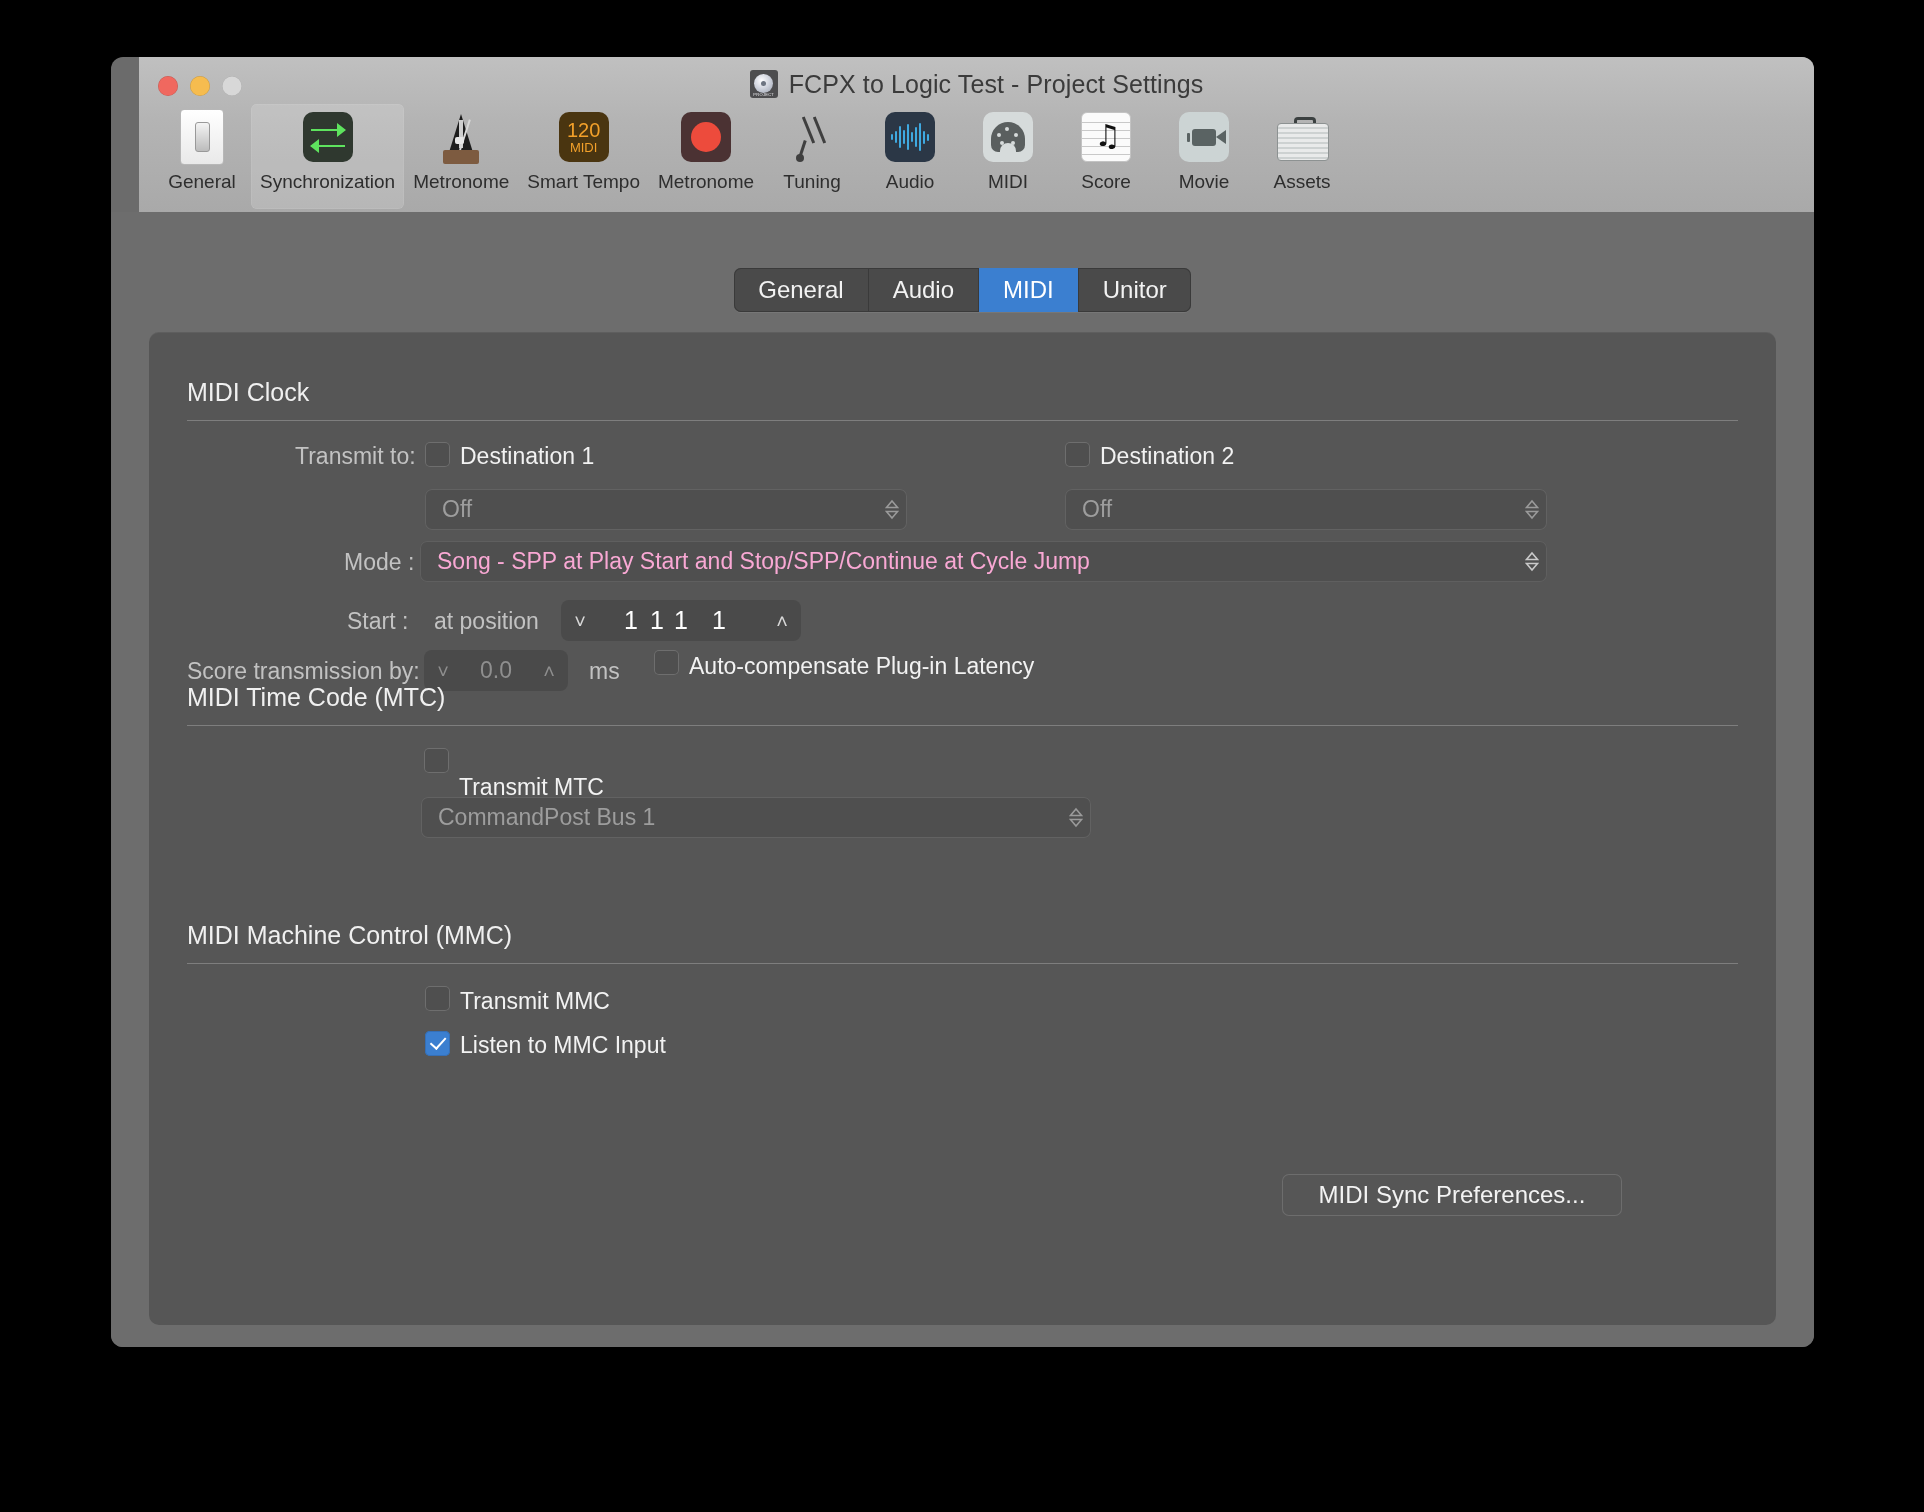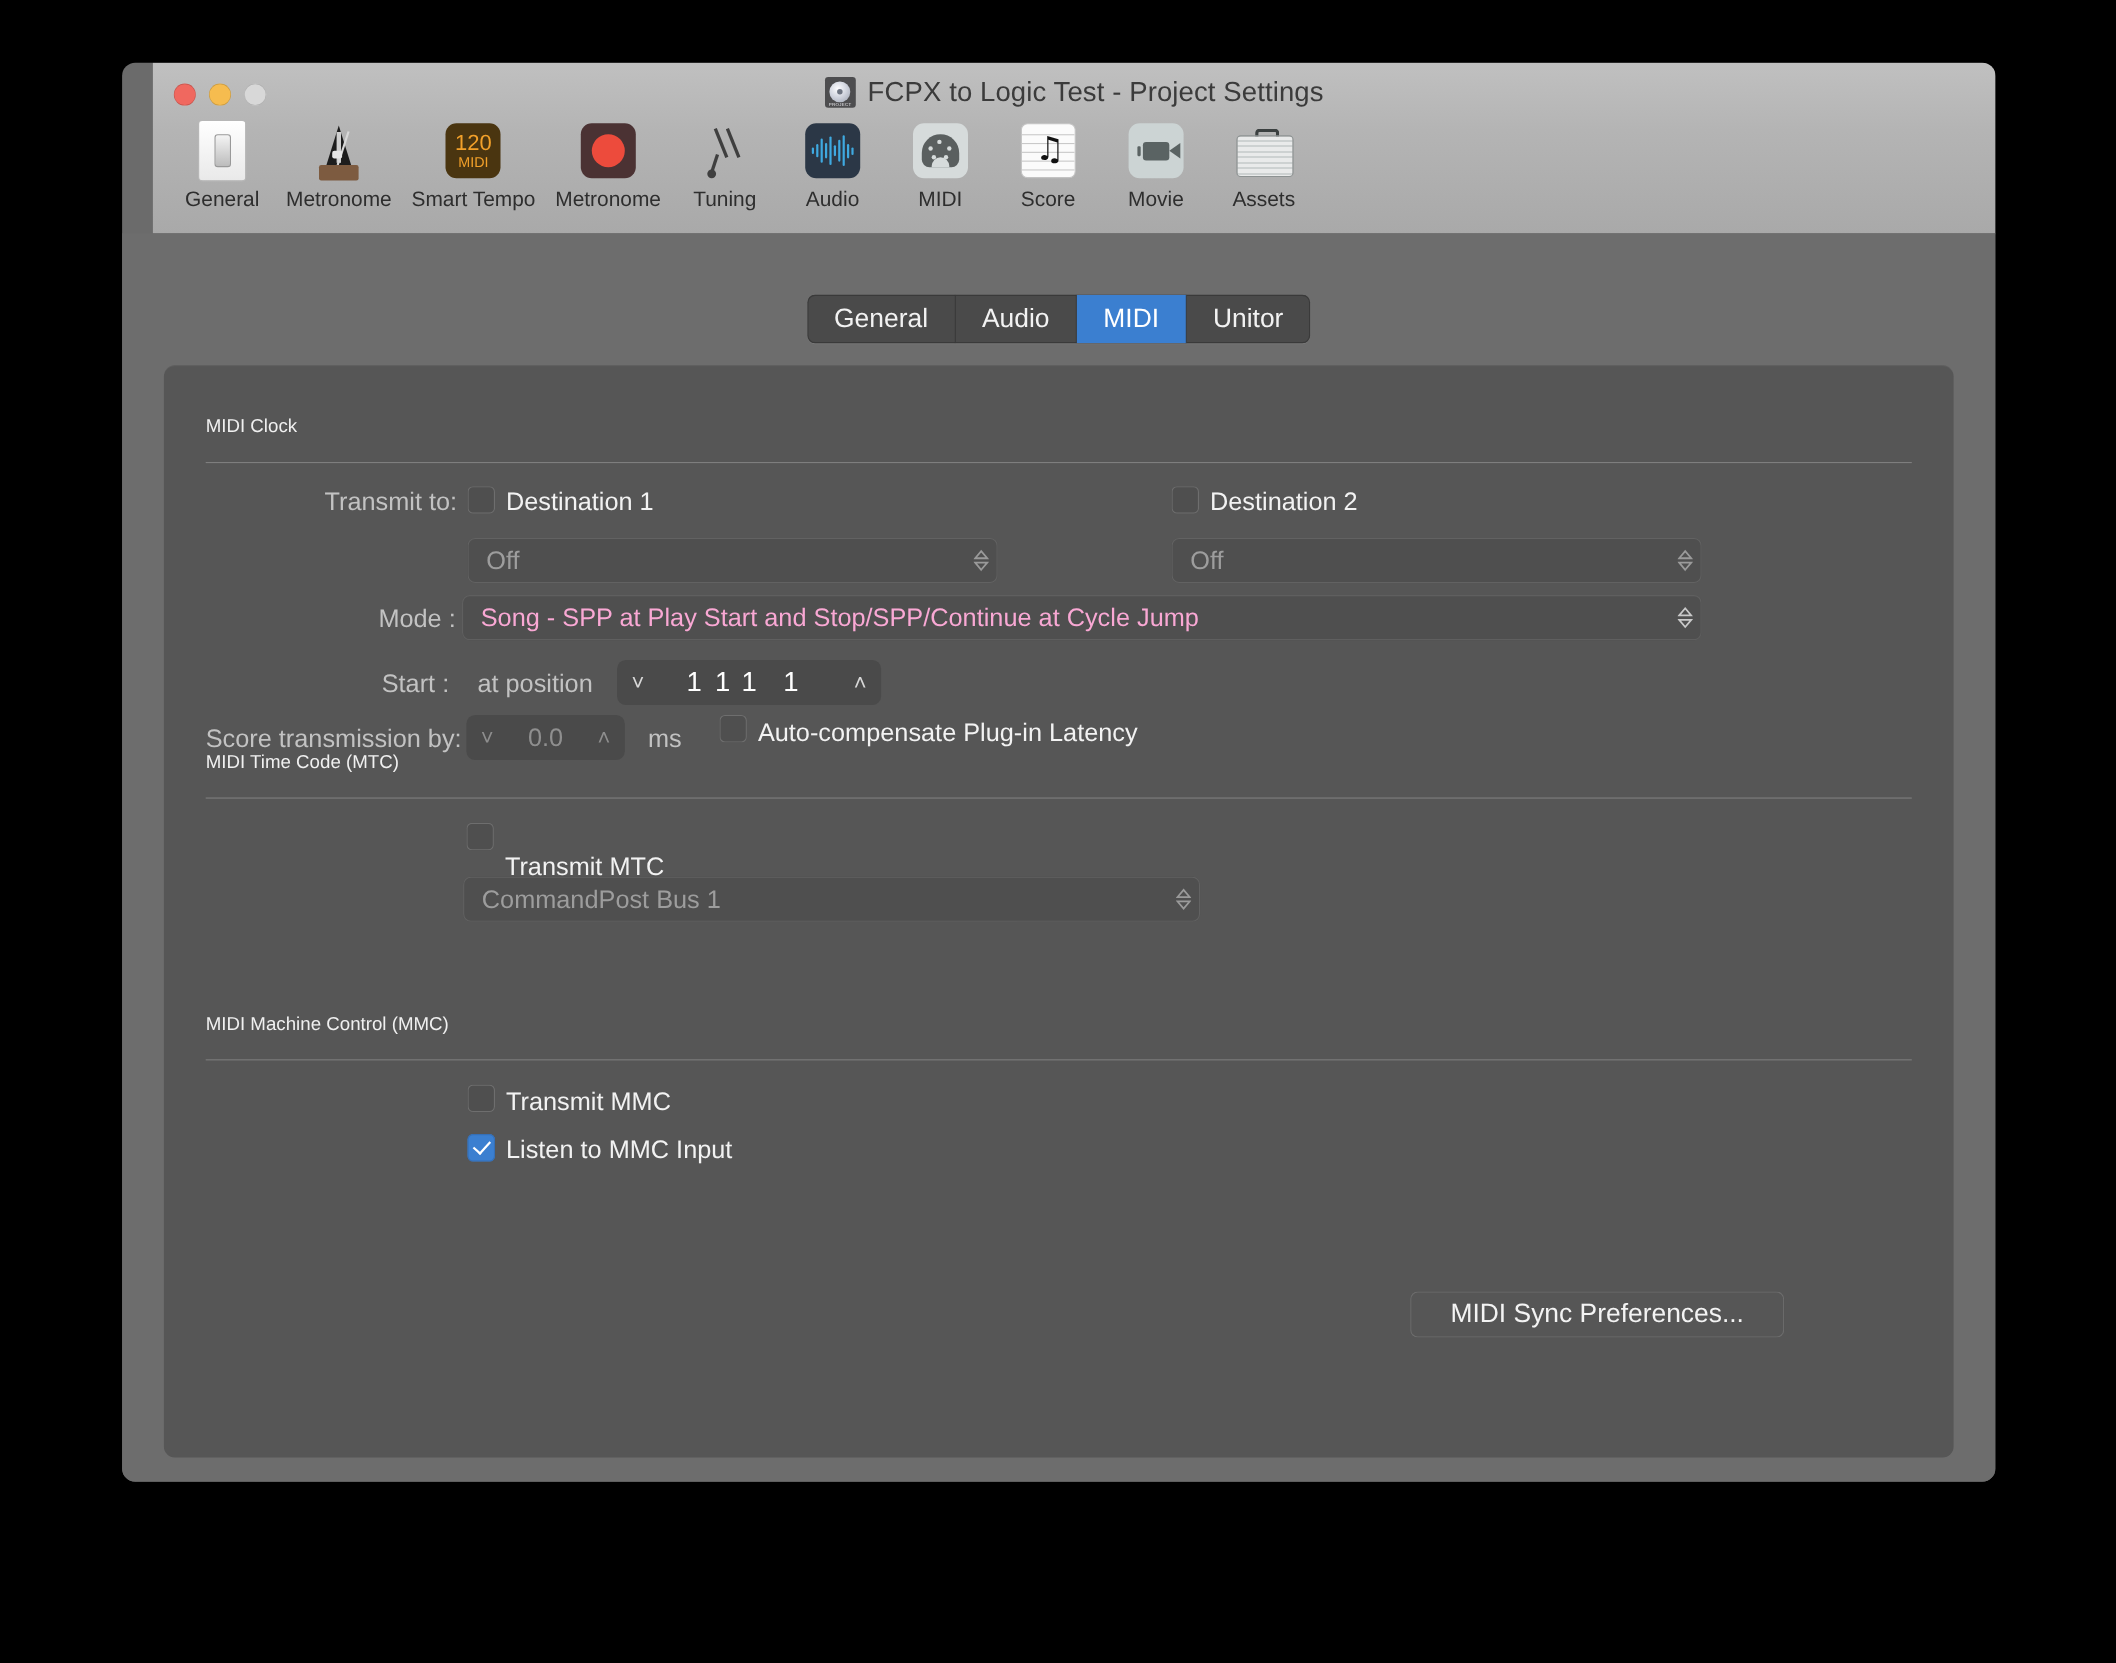--- a/index.html
+++ b/index.html
@@ -131,21 +131,21 @@
   .seg .sgi:last-child{border-right:none;}
   .seg .sgi.active{background:#3b7fd0;color:#fff;}
 
   .panel{
     position:absolute;left:38px;right:38px;top:120px;bottom:22px;
     background:#565656;border-radius:10px;
     box-shadow:inset 0 1px 0 rgba(255,255,255,.05);
   }
 
   .sect-title{
-    position:absolute;font-size:17px;color:#f0f0f0;font-family:"Liberation Sans",sans-serif;
+    position:absolute;font-size:25px;color:#f0f0f0;font-family:"Liberation Sans",sans-serif;
   }
   .rule{position:absolute;height:1px;background:#7e7e7e;}
 
   .lbl{position:absolute;font-size:23px;color:#c2c2c2;font-family:"Liberation Sans",sans-serif;white-space:nowrap;}
   .lbl.bright{color:#f2f2f2;}
 
   .cb{
     position:absolute;width:25px;height:25px;border-radius:5px;
     background:#4f4f4f;box-shadow:inset 0 0 0 1px #6e6e6e;
   }
@@ -221,20 +221,29 @@
 
       <div class="tbitem">
         <div class="tbicon">
           <div class="ic-general">
               <div class="sw"></div>
             </div>
         </div>
         <div class="tblabel">General</div>
       </div>
 
+      <div class="tbitem selected">
+        <div class="tbicon">
+          <div class="ic-sync">
+              <div class="ar ar1"></div>
+              <div class="ar ar2"></div>
+            </div>
+        </div>
+        <div class="tblabel">Synchronization</div>
+      </div>
 
       <div class="tbitem">
         <div class="tbicon">
           <div class="ic-metro">
             <div class="body"></div>
               <div class="slot"></div>
               <div class="rod"></div>
             <div class="weight"></div>
               <div class="base"></div>
           </div>

